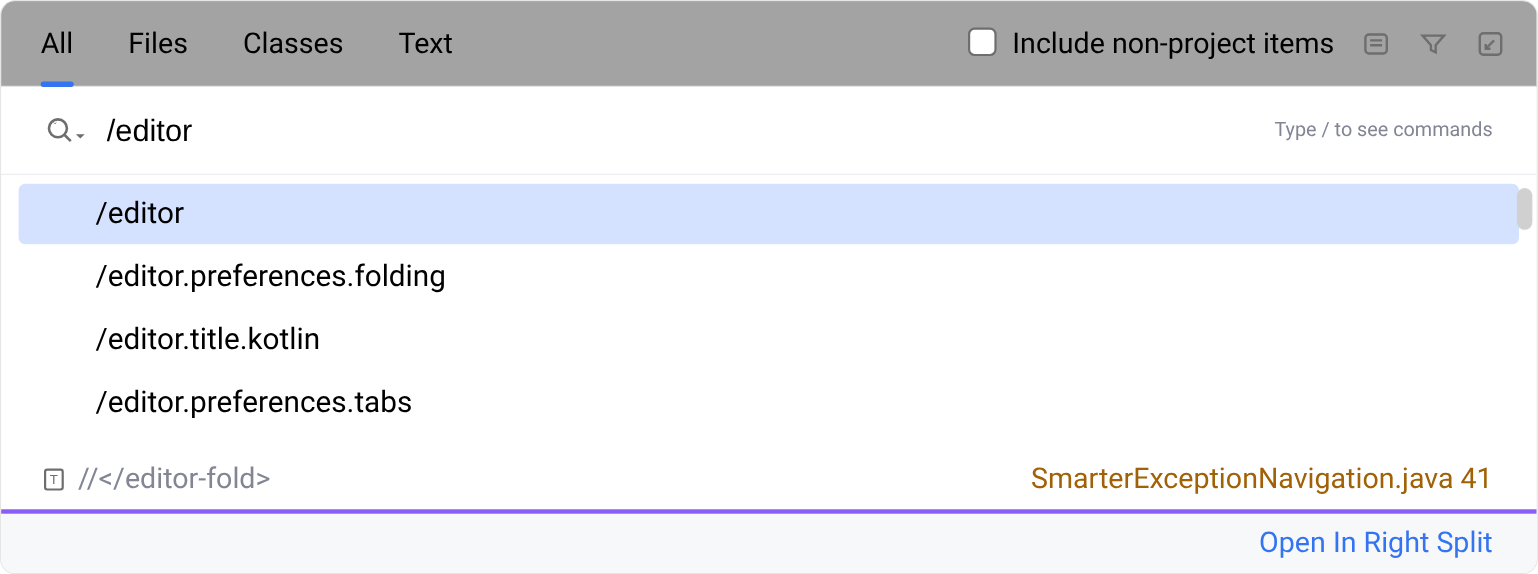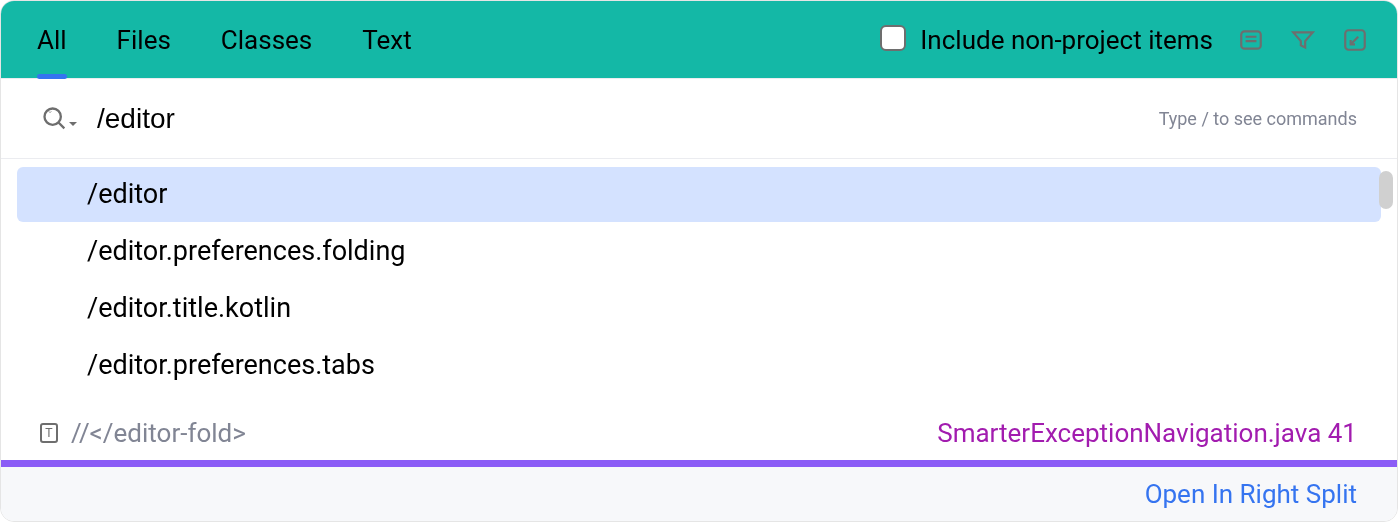--- a/index.html
+++ b/index.html
@@ -11,21 +11,21 @@
     overflow: hidden;
     border-radius: 14px;
     border: 1px solid #e5e5e5;
   }
   .window {
     display: flex;
     flex-direction: column;
     height: 100%;
   }
   .tabs-bar {
-    background: #14b8a6;
+    background: #a3a3a3;
     display: flex;
     align-items: center;
     padding: 0 28px 0 36px;
     height: 78px;
     border-bottom: 1px solid #ebecf0;
   }
   .tabs {
     display: flex;
     gap: 50px;
     align-items: center;
@@ -144,27 +144,27 @@
     gap: 10px;
   }
   .preview-icon {
     color: #6e6e6e;
     display: flex;
   }
   .preview-text {
     flex: 1;
   }
   .preview-right {
-    color: #a21caf;
+    color: #a16207;
   }
   .footer {
     background: #f7f8fa;
     padding: 12px 40px;
     text-align: right;
-    border-top: 7px solid #8b5cf6;
+    border-top: 4px solid #8b5cf6;
   }
   .footer-link {
     font-size: 26px;
     color: #3574f0;
     cursor: pointer;
   }
 </style>
 </head>
 <body>
 

